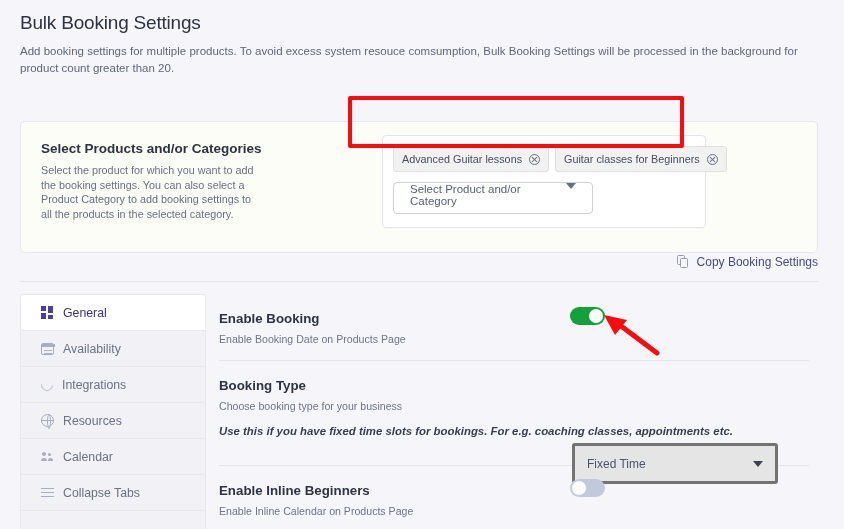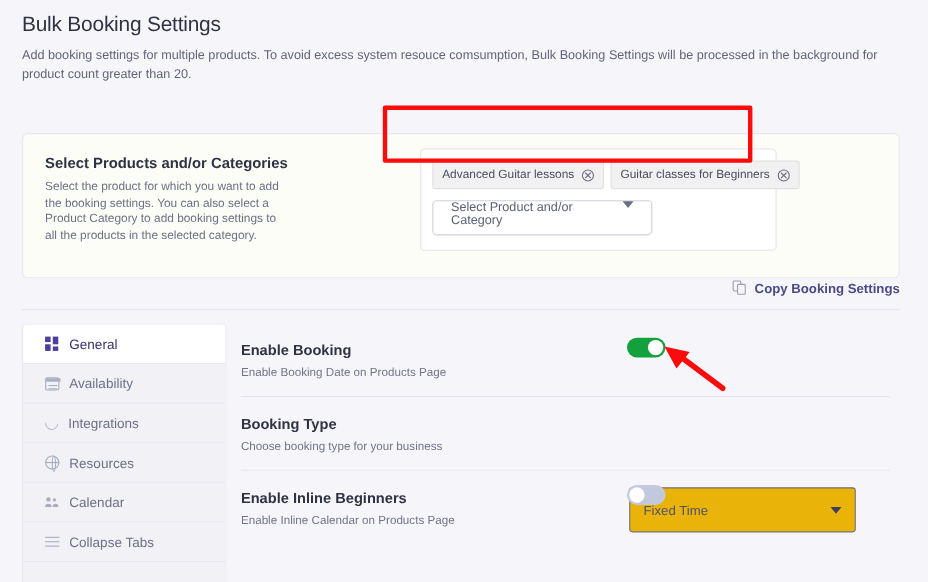--- a/index.html
+++ b/index.html
@@ -162,21 +162,20 @@
   
   .copy-row {
     position: absolute;
     left: 20px;
     top: 245px;
     width: 798px;
     height: 34px;
     display: flex;
     justify-content: flex-end;
     align-items: center;
-    font-weight: bold;
   }
   .copy-link {
     display: flex;
     align-items: center;
     gap: 7px;
     font-size: 12px;
     color: #4a4a86;
   }
   .copy-icon {
     position: relative;
@@ -377,22 +376,22 @@
   .toggle.off { background: #c3c9dd; left: 351px; top: 13px; }
   .toggle.off .knob { left: 2px; }
 
   
   .dd-right {
     position: absolute;
     left: 353px;
     top: 82px;
     width: 206px;
     height: 41px;
-    background: #eab308;
-    border: 1px solid #737373;
+    background: #e5e5e5;
+    border: 3px solid #737373;
     border-radius: 3px;
     display: flex;
     align-items: center;
     padding: 0 12px;
     font-size: 12px;
     color: #4f536a;
   }
   .dd-right .caret { border-top-color: #3d4152; }
 </style>
 </head>
@@ -505,20 +504,21 @@
 
   <div class="divider"></div>
 
   <div class="setting">
     <h4>Booking Type</h4>
     <div class="sub">Choose booking type for your business</div>
     <div class="dd-right">
       <span>Fixed Time</span>
       <span class="caret"></span>
     </div>
+    <div class="note">Use this if you have fixed time slots for bookings. For e.g. coaching classes, appointments etc.</div>
   </div>
 
   <div class="divider"></div>
 
   <div class="setting">
     <h4>Enable Inline Beginners</h4>
     <div class="sub">Enable Inline Calendar on Products Page</div>
     <div class="toggle off">
         <span class="knob"></span>
       </div>

